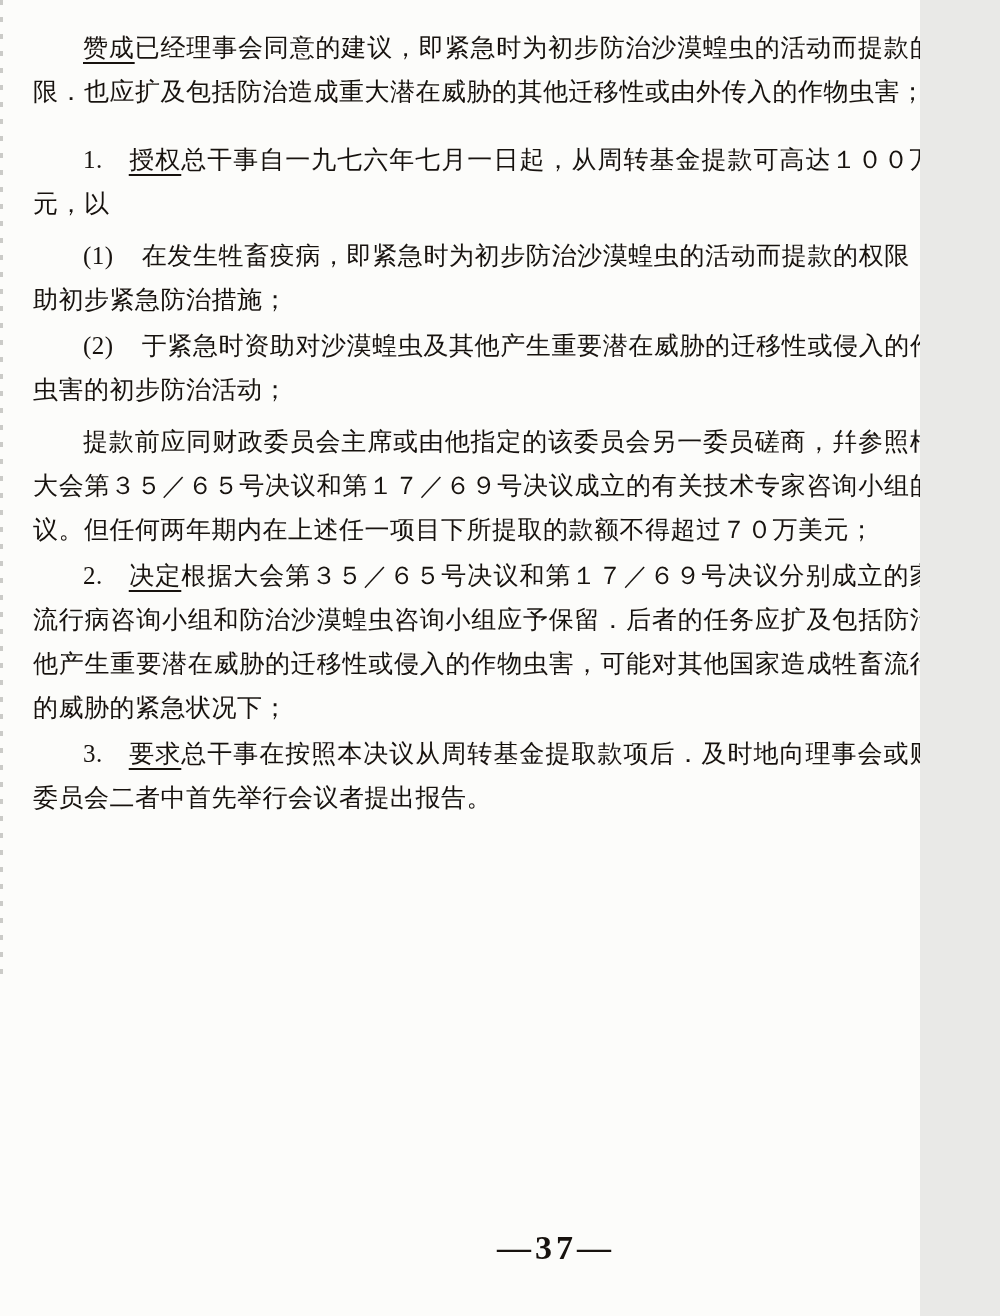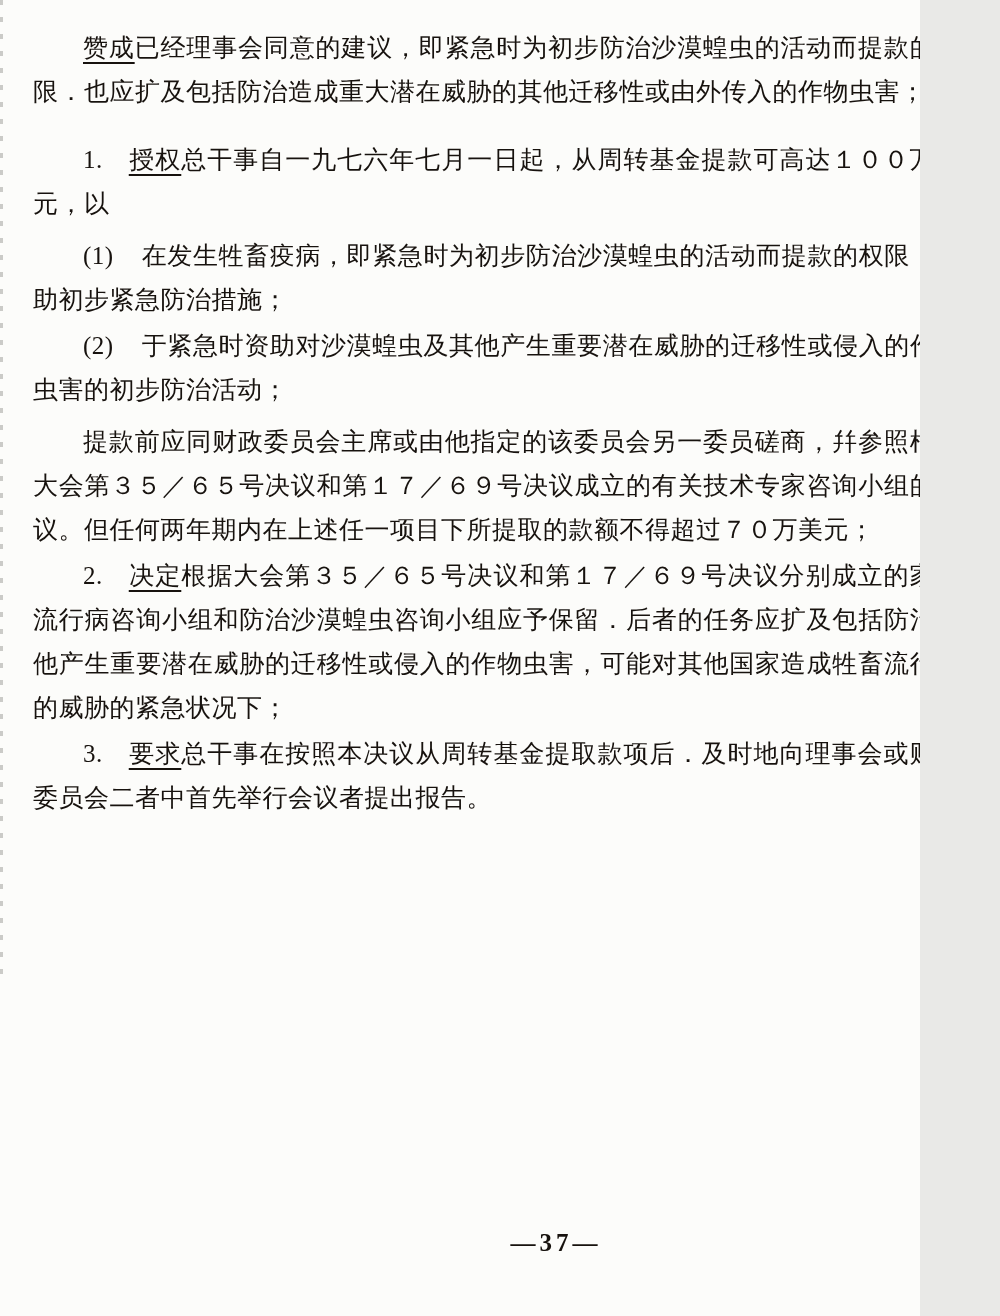--- a/index.html
+++ b/index.html
@@ -61,21 +61,21 @@
     margin-right: 26px;
   }
   .num-sub {
     margin-right: 28px;
   }
   .page-number {
     position: absolute;
     top: 1229px;
     left: 556px;
     transform: translateX(-50%);
-    font-size: 25px;
+    font-size: 34px;
     letter-spacing: 4px;
     font-weight: bold;
     white-space: nowrap;
     color: #17120e;
   }
 </style>
 </head>
 <body>
 
 <div class="page">

